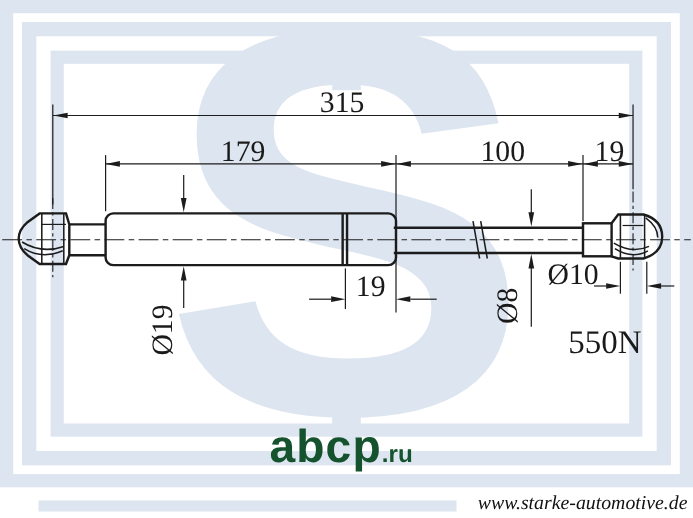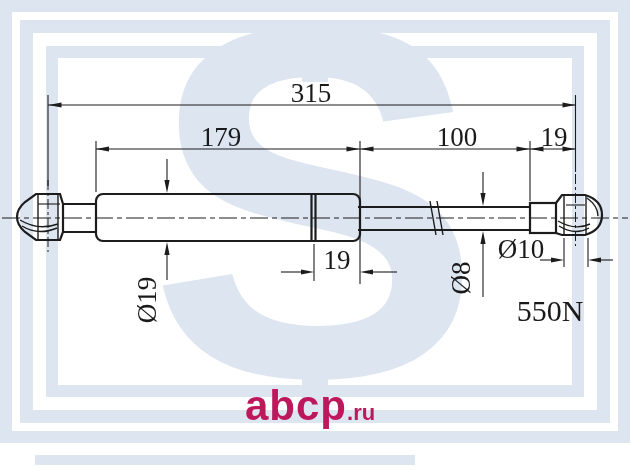--- a/index.html
+++ b/index.html
@@ -18,21 +18,21 @@
     font-size:500px;line-height:1;color:#dde5f0;
   }
   .wm .bar{position:absolute;width:26px;background:#dde5f0;left:302px;}
   .wm .bar-top{top:30px;height:52px;}
   .wm .bar-bottom{top:366px;height:52px;}
   .wm-strip{position:absolute;left:35px;top:455px;width:380px;height:10px;background:#dde5f0;}
   
   .abcp{
     position:absolute;left:245px;top:385px;
     font-family:"Liberation Sans",sans-serif;font-weight:bold;
-    font-size:42px;line-height:1;color:#be185d;letter-spacing:1px;
+    font-size:42px;line-height:1;color:#14532d;letter-spacing:1px;
   }
   .abcp .tld{font-size:22px;font-weight:bold;letter-spacing:0;}
   
   svg.drawing{position:absolute;left:0;top:0;}
   .outline{fill:none;stroke:#1c1c1c;stroke-width:2.2;}
   .detail{fill:none;stroke:#1c1c1c;stroke-width:1.4;}
   .thin{fill:none;stroke:#1c1c1c;stroke-width:1.1;}
   .cl{fill:none;stroke:#1c1c1c;stroke-width:1;stroke-dasharray:18 4 5 4;}
   .clv{fill:none;stroke:#1c1c1c;stroke-width:1;stroke-dasharray:10 3 3 3;}
   .arrow{fill:#1c1c1c;stroke:none;}
@@ -164,13 +164,14 @@
       <line class="thin" x1="540" y1="260" x2="551" y2="260"></line>
       <line class="thin" x1="601" y1="260" x2="613" y2="260"></line>
       <polygon class="arrow" points="564,260 551,257.4 551,262.6"></polygon>
       <polygon class="arrow" points="588,260 601,257.4 601,262.6"></polygon>
       <text class="dim" x="521" y="258">Ø10</text>
     </g>
 
     <text class="force" x="550" y="321">550N</text>
   </svg>
 
+  <div class="site">www.starke-automotive.de</div>
 </div>
 
 </body></html>

